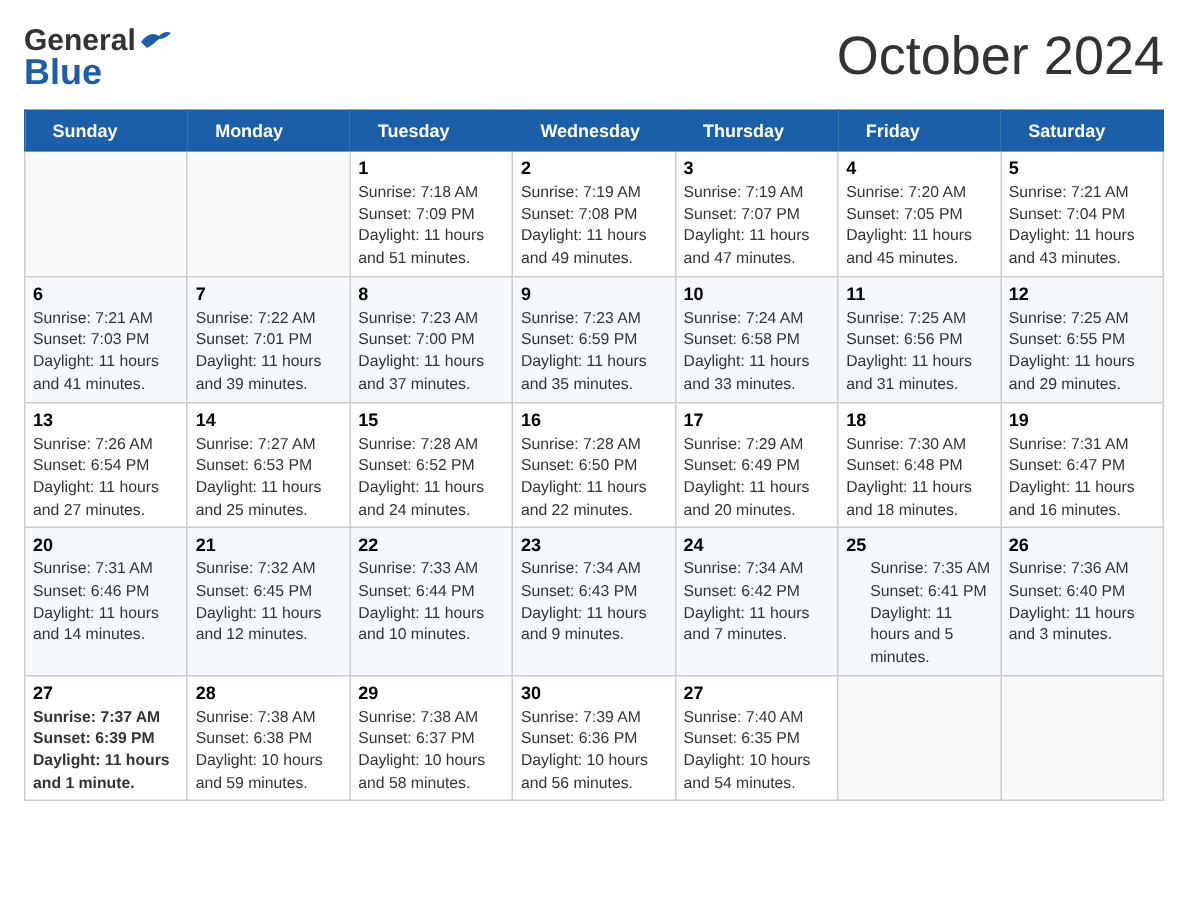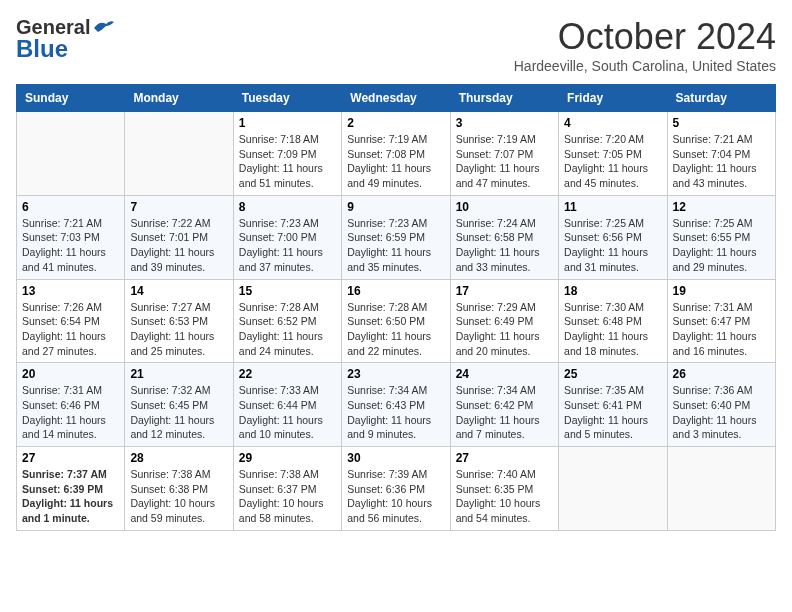--- a/index.html
+++ b/index.html
@@ -35,21 +35,21 @@
       color: #555;
     }
     .calendar {
       width: 100%;
       border-collapse: collapse;
       font-size: 11px;
     }
     .calendar th {
       background: #1a5fa8;
       color: #fff;
-      padding: 6px 8px;
+      padding: 6px 18px;
       text-align: left;
       font-size: 12px;
       border: 1px solid #1a5fa8;
     }
     .calendar td {
       border: 1px solid #ccc;
       vertical-align: top;
       padding: 4px 5px;
       min-height: 80px;
       width: 108px;
@@ -83,21 +83,20 @@
     <div style="display:flex;align-items:center;gap:2px;">
       <span style="font-size:20px;font-weight:bold;color:#333;">General</span>
       <svg width="22" height="16" viewBox="0 0 22 16" style="margin-top:-4px;">
         <path d="M2,10 Q8,2 14,6 Q18,2 22,4 Q18,8 14,8 Q10,12 6,14 Z" fill="#1a5fa8"></path>
       </svg>
     </div>
     <span style="font-size:24px;font-weight:bold;color:#1a5fa8;margin-top:-4px;">Blue</span>
   </div>
   <div class="title-block">
     <div class="month-title">October 2024</div>
-    <div class="location-title">Hardeeville, South Carolina, United States</div>
   </div>
 </div>
 
 <table class="calendar">
   <thead>
     <tr id="header-row">
         <th>Sunday</th>
         <th>Monday</th>
         <th>Tuesday</th>
         <th>Wednesday</th>
@@ -255,21 +254,21 @@
 Daylight: 11 hours and 9 minutes.</div>
         </td>
         <td>
           <span class="day-num">24</span>
           <div class="day-info" style="white-space: pre-line;">Sunrise: 7:34 AM
 Sunset: 6:42 PM
 Daylight: 11 hours and 7 minutes.</div>
         </td>
         <td>
           <span class="day-num">25</span>
-          <div class="day-info" style="white-space: pre-line;">Sunrise: 7:35 AM
+          <div class="day-info" style="white-space: pre-line; margin-left: 16px;">Sunrise: 7:35 AM
 Sunset: 6:41 PM
 Daylight: 11 hours and 5 minutes.</div>
         </td>
         <td>
           <span class="day-num">26</span>
           <div class="day-info" style="white-space: pre-line;">Sunrise: 7:36 AM
 Sunset: 6:40 PM
 Daylight: 11 hours and 3 minutes.</div>
         </td>
       </tr>

